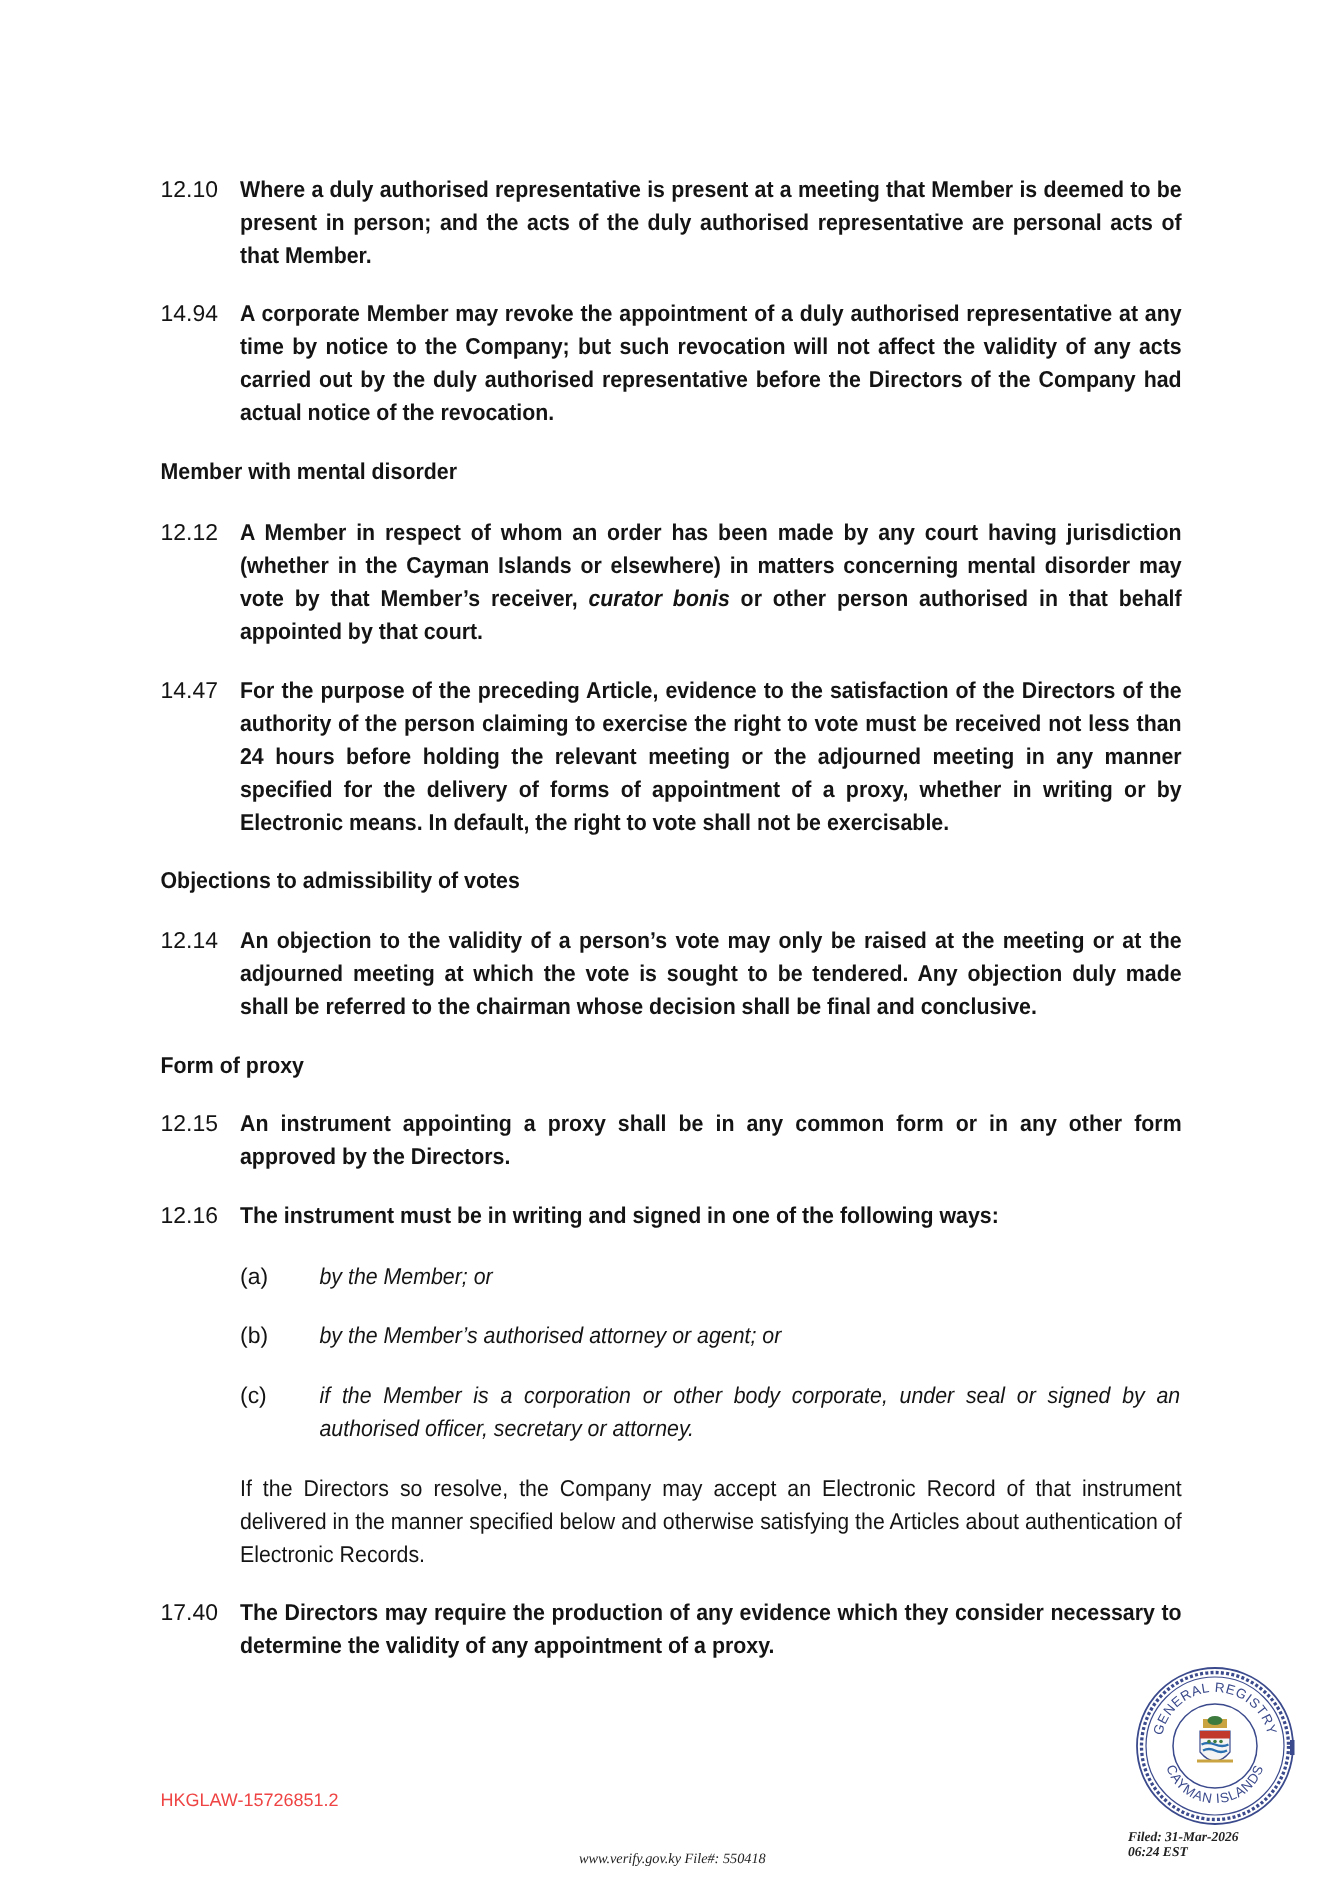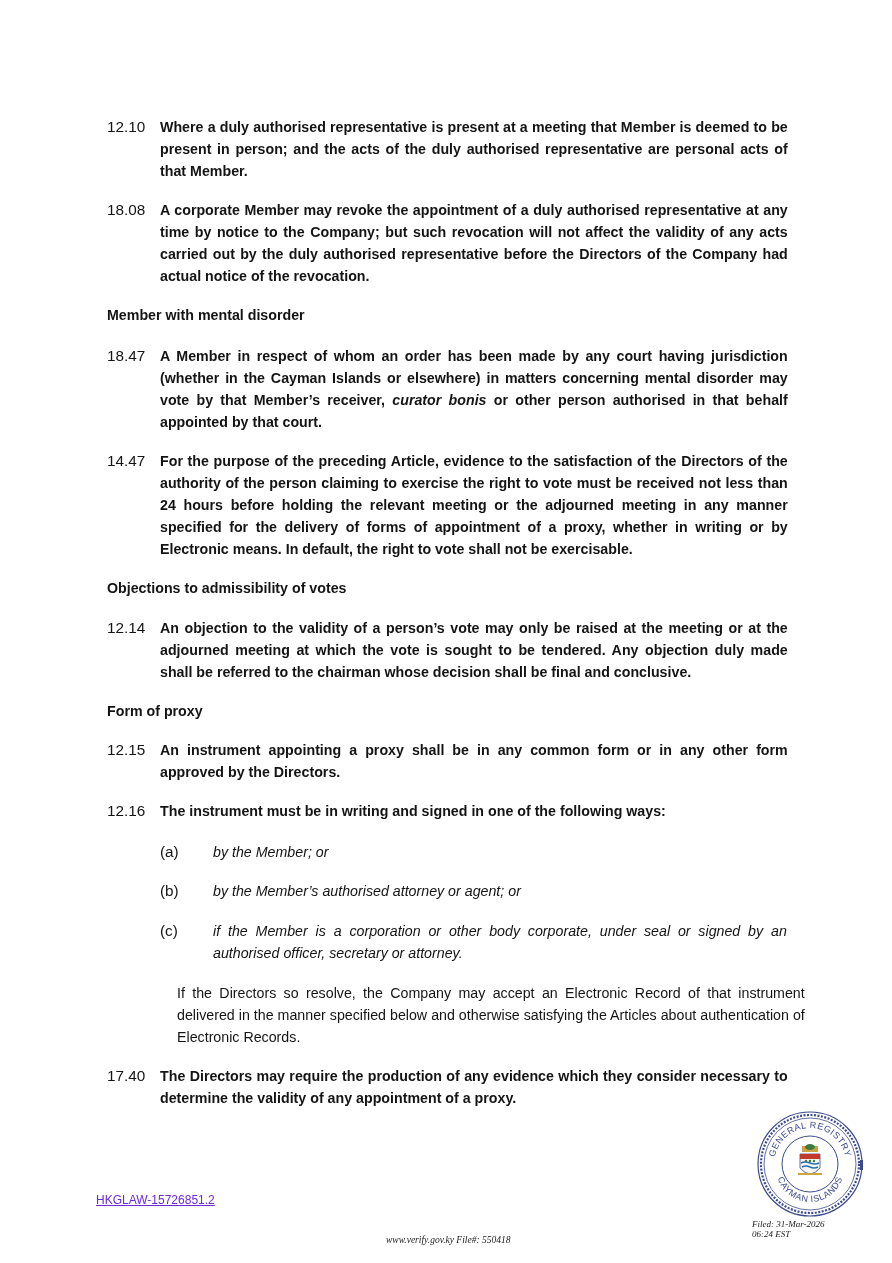--- a/index.html
+++ b/index.html
@@ -8,51 +8,51 @@
   .txt { font-family: "Liberation Sans", sans-serif; font-size: 15.3px; line-height: 22px; color: #141414; }
   .para { position: absolute; left: 107px; width: 690px; }
   .num { position: absolute; left: 0; top: 0; width: 52px; }
   .body { position: absolute; left: 53px; top: 0; width: 627px; text-align: justify; font-weight: bold; }
   .body span.inner { display: block; width: 675px; transform: scaleX(0.93); transform-origin: left top; text-align: justify; }
   .heading { position: absolute; left: 107px; font-family: "Liberation Sans", sans-serif; font-weight: bold; font-size: 15.3px; line-height: 22px; color: #141414; transform: scaleX(0.93); transform-origin: left top; white-space: nowrap; }
   .sub { position: absolute; left: 160px; width: 630px; }
   .sub .lab { position: absolute; left: 0; top: 0; }
   .sub .sbody { position: absolute; left: 53px; top: 0; width: 574px; font-style: italic; }
   .sub .sbody span.inner { display: block; width: 617px; transform: scaleX(0.93); transform-origin: left top; text-align: justify; }
-  .cont { position: absolute; left: 160px; width: 627px; margin-left: 17px; }
+  .cont { position: absolute; left: 160px; width: 627px; }
   .cont span.inner { display: block; width: 675px; transform: scaleX(0.93); transform-origin: left top; text-align: justify; }
-  .docref { position: absolute; left: 96px; top: 1193px; font-family: "Liberation Sans", sans-serif; font-size: 12px; color: #6d28d9; text-decoration: underline; }
+  .docref { position: absolute; left: 107px; top: 1193px; font-family: "Liberation Sans", sans-serif; font-size: 12px; color: #ef4444; }
   .verify { position: absolute; left: 386px; top: 1235px; font-family: "Liberation Serif", serif; font-style: italic; font-size: 9.5px; color: #222; }
-  .filed { position: absolute; left: 752px; top: 1219px; font-family: "Liberation Serif", serif; font-style: italic; font-weight: normal; font-size: 9px; color: #222; }
+  .filed { position: absolute; left: 752px; top: 1219px; font-family: "Liberation Serif", serif; font-style: italic; font-weight: bold; font-size: 9px; color: #222; }
   .auth { position: absolute; left: 762px; top: 1221px; font-family: "Liberation Serif", serif; font-style: italic; font-weight: bold; font-size: 9px; color: #222; margin-top: 48px; }
   .seal { position: absolute; left: 756px; top: 1110px; width: 108px; height: 108px; }
 </style>
 </head>
 <body>
 
 <div class="page">
 
   <div class="para txt" style="top:116px;">
     <span class="num">12.10</span>
     <div class="body">
         <span class="inner">Where a duly authorised representative is present at a meeting that Member is deemed to be present in person; and the acts of the duly authorised representative are personal acts of that Member.</span>
       </div>
   </div>
 
   <div class="para txt" style="top:199px;">
-    <span class="num">18.08</span>
+    <span class="num">14.94</span>
     <div class="body">
         <span class="inner">A corporate Member may revoke the appointment of a duly authorised representative at any time by notice to the Company; but such revocation will not affect the validity of any acts carried out by the duly authorised representative before the Directors of the Company had actual notice of the revocation.</span>
       </div>
   </div>
 
   <div class="heading" style="top:304px;">Member with mental disorder</div>
 
   <div class="para txt" style="top:345px;">
-    <span class="num">18.47</span>
+    <span class="num">12.12</span>
     <div class="body">
         <span class="inner"><span>A Member in respect of whom an order has been made by any court having jurisdiction (whether in the Cayman Islands or elsewhere) in matters concerning mental disorder may vote by that Member’s receiver, </span><i>curator bonis</i><span> or other person authorised in that behalf appointed by that court.</span></span>
       </div>
   </div>
 
   <div class="para txt" style="top:450px;">
     <span class="num">14.47</span>
     <div class="body">
         <span class="inner">For the purpose of the preceding Article, evidence to the satisfaction of the Directors of the authority of the person claiming to exercise the right to vote must be received not less than 24 hours before holding the relevant meeting or the adjourned meeting in any manner specified for the delivery of forms of appointment of a proxy, whether in writing or by Electronic means. In default, the right to vote shall not be exercisable.</span>
       </div>

